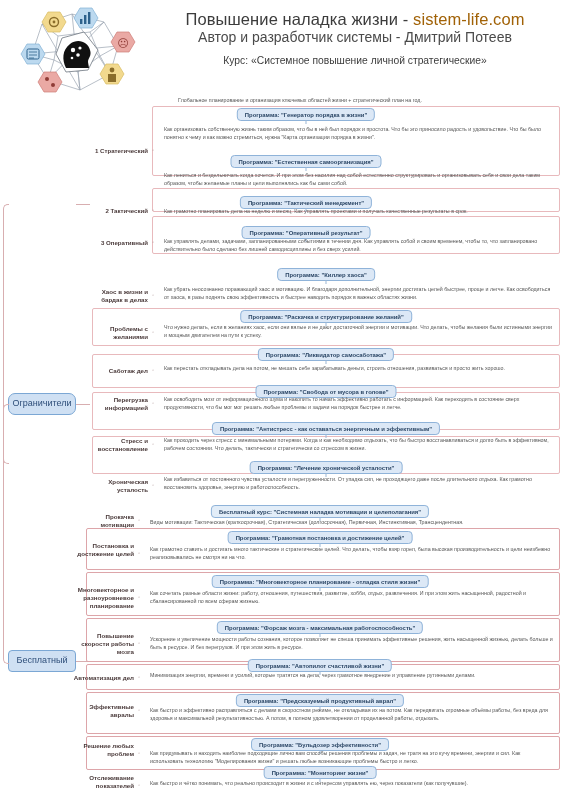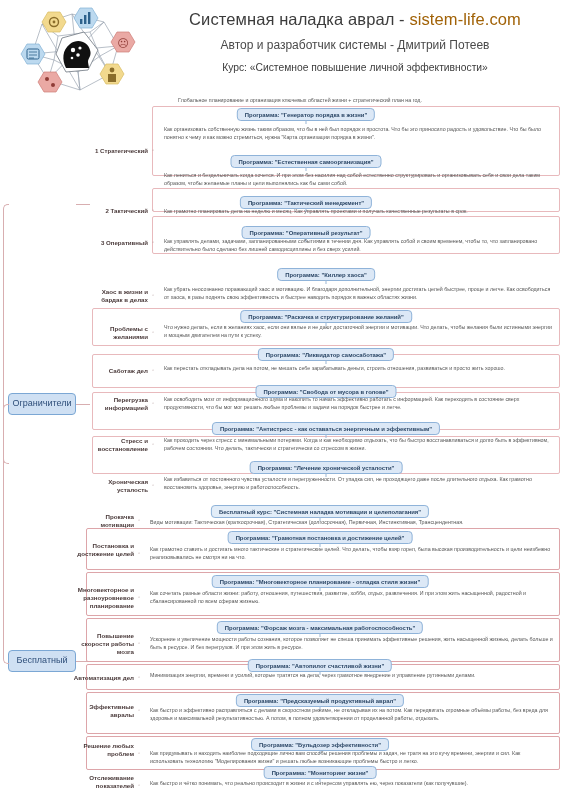--- a/index.html
+++ b/index.html
@@ -11,21 +11,21 @@
     overflow: hidden;
   }
   #page { position: relative; width: 566px; height: 800px; }
 
   
   .header { position: relative; height: 92px; }
   .logo { position: absolute; left: 18px; top: 6px; width: 122px; height: 90px; }
   .head-text { position: absolute; left: 150px; top: 10px; width: 410px; text-align: center; }
   .h-title { font-size: 16.5px; color: #3c3c3c; letter-spacing: .1px; white-space: nowrap; }
   .h-title .site { color: #a16207; }
-  .h-sub { font-size: 12px; color: #4a4a4a; margin-top: 9px; }
+  .h-sub { font-size: 14px; color: #4a4a4a; }
   .h-course { font-size: 10.3px; color: #3c3c3c; margin-top: 10px; }
 
   
   .cat {
     position: absolute;
     background: #cfe0f3;
     border: 1px solid #7ba7d4;
     border-radius: 4px;
     color: #2f4f7a;
     font-size: 9px;
@@ -143,29 +143,29 @@
 
         <polygon points="44,32 66,26 80,44 70,64 48,66 38,48" fill="#ffffff" stroke="#6d7680" stroke-width="0.8"></polygon>
         <path d="M48 62 C44 54 44 44 52 38 C60 32 70 36 72 44 C74 50 70 52 70 56 L71 62 Z" fill="#111111"></path>
         <circle cx="55" cy="44" r="2.2" fill="#ffffff"></circle>
         <circle cx="62" cy="42" r="1.6" fill="#ffffff"></circle>
         <circle cx="60" cy="49" r="1.8" fill="#ffffff"></circle>
         <circle cx="54" cy="52" r="1.3" fill="#ffffff"></circle>
       </svg>
     </div>
     <div class="head-text">
-      <div class="h-title"><span>Системная наладка аврал - </span><span class="site">sistem-life.com</span></div>
+      <div class="h-title"><span>Повышение наладка жизни - </span><span class="site">sistem-life.com</span></div>
       <div class="h-sub">Автор и разработчик системы - Дмитрий Потеев</div>
-      <div class="h-course">Курс: «Системное повышение личной эффективности»</div>
+      <div class="h-course">Курс: «Системное повышение личной стратегические»</div>
     </div>
   </div>
 
   <div class="row-desc center" style="left:150px; top:97px; width:300px;">Глобальное планирование и организация ключевых областей жизни + стратегический план на год.</div>
 
-  <div class="cat" style="left:8px; top:393px; width:68px; height:22px;">
+  <div class="cat" style="left:8px; top:393px; width:68px; height:22px;border-radius:7px;">
     <span>Ограничители</span>
   </div>
   <div class="cat" style="left:8px; top:650px; width:68px; height:22px;">
     <span>Бесплатный</span>
   </div>
 
   <div class="spine" style="left:3px; top:204px; width:6px; height:260px;"></div>
   <div class="spine" style="left:3px; top:404px; width:6px; height:260px;"></div>
   <div class="hline" style="left:76px; top:204px; width:14px;"></div>
   <div class="hline" style="left:76px; top:404px; width:14px;"></div>

